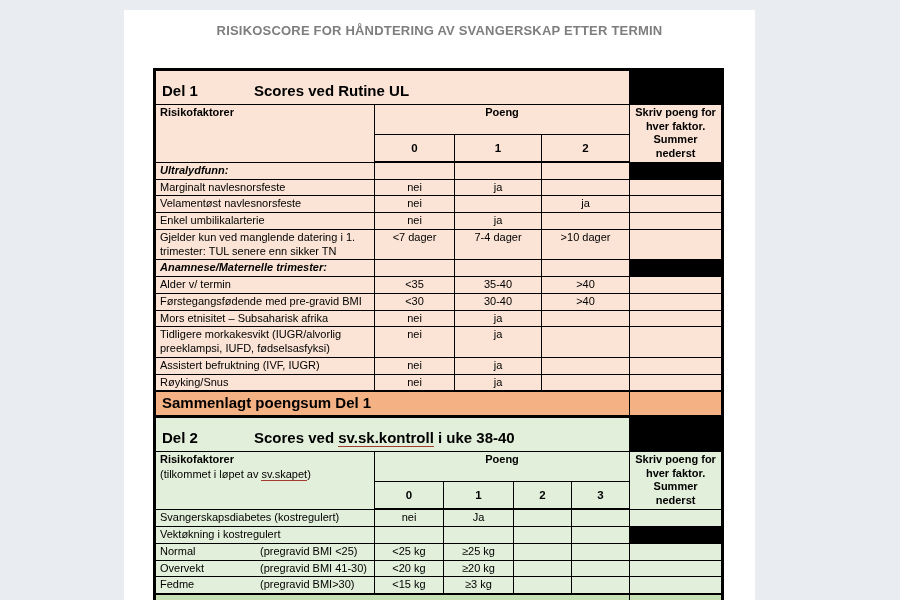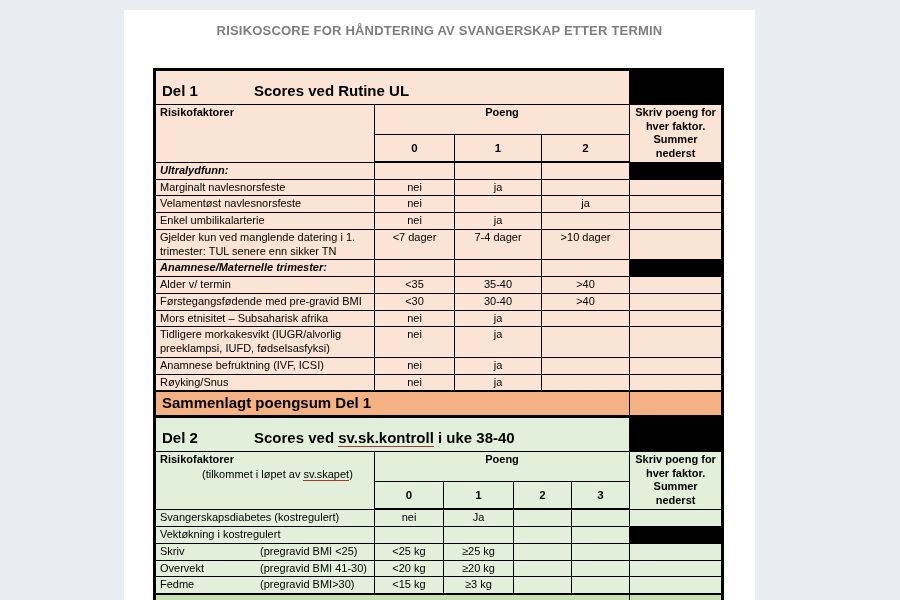--- a/index.html
+++ b/index.html
@@ -32,21 +32,21 @@
   .del2{margin-top:-3px;}
 
   
   td.sc{border-left:3px solid #000;}
   td.black{background:#000 !important;}
 
   
   tr.h-title td{font-weight:bold;font-size:15px;padding:3px 6px;height:22px;vertical-align:middle;}
   .del-label{display:inline-block;width:92px;margin-top:8px;}
   td.rf-cell{font-weight:bold;font-size:15px;padding:2px 6px;vertical-align:top;}
-  .rf-sub{font-weight:normal;font-size:11px;margin-top:1px;margin-left:42px;}
+  .rf-sub{font-weight:normal;font-size:11px;margin-top:1px;}
   td.poeng-cell{font-weight:bold;font-size:15px;text-align:center;vertical-align:middle;height:20px;}
   tr.h-nums td{font-weight:bold;font-size:11.5px;text-align:center;border-bottom:2px solid #000;height:17px;vertical-align:middle;}
   td.note{
     font-size:9px;font-weight:bold;text-align:center;vertical-align:middle;
     line-height:1.35;padding:2px 2px;
   }
 
   
   tr.r td{height:14px;}
   td.pc{text-align:center;}
@@ -164,21 +164,21 @@
         <td class="sc"></td>
       </tr>
       <tr class="r two">
         <td>Tidligere morkakesvikt (IUGR/alvorlig preeklampsi, IUFD, fødselsasfyksi)</td>
         <td class="pc">nei</td>
         <td class="pc">ja</td>
         <td class="pc"></td>
         <td class="sc"></td>
       </tr>
       <tr class="r">
-        <td>Anamnese befruktning (IVF, ICSI)</td>
+        <td>Assistert befruktning (IVF, IUGR)</td>
         <td class="pc">nei</td>
         <td class="pc">ja</td>
         <td class="pc"></td>
         <td class="sc"></td>
       </tr>
       <tr class="r">
         <td>Røyking/Snus</td>
         <td class="pc">nei</td>
         <td class="pc">ja</td>
         <td class="pc"></td>
@@ -231,21 +231,21 @@
       </tr>
       <tr class="r">
         <td>Vektøkning i kostregulert</td>
         <td></td>
             <td></td>
             <td></td>
             <td></td>
         <td class="sc black"></td>
       </tr>
       <tr class="r">
-        <td class="indent"><span class="wname">Skriv</span><span>(pregravid BMI &lt;25)</span></td>
+        <td class="indent"><span class="wname">Normal</span><span>(pregravid BMI &lt;25)</span></td>
         <td class="pc">&lt;25 kg</td>
         <td class="pc">≥25 kg</td>
         <td class="pc"></td>
         <td class="pc"></td>
         <td class="sc"></td>
       </tr>
       <tr class="r">
         <td class="indent"><span class="wname">Overvekt</span><span>(pregravid BMI 41-30)</span></td>
         <td class="pc">&lt;20 kg</td>
         <td class="pc">≥20 kg</td>

